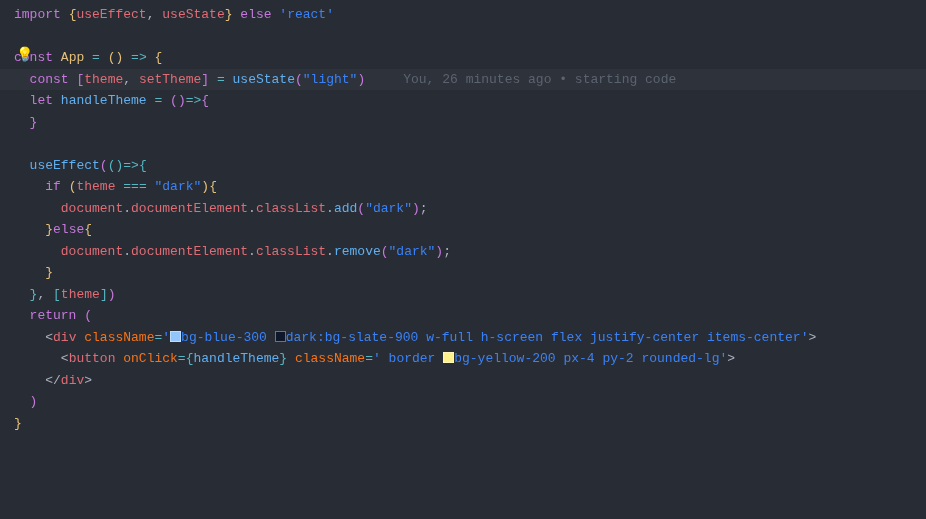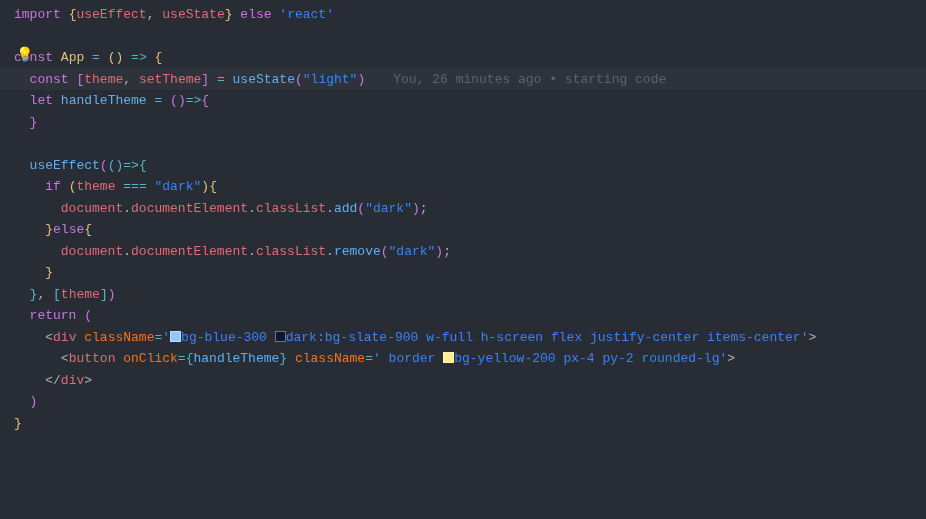--- a/index.html
+++ b/index.html
@@ -52,21 +52,21 @@
     .sw-yellow { background: #fef08a; }
     .bulb {
       position: absolute;
       left: 2px;
       top: -2px;
       font-size: 14px;
       z-index: 2;
     }
     .blame {
       color: #5c6370;
-      margin-left: 28px;
+      margin-left: 38px;
     }
   </style>
 </head>
 <body>
 
 <div>
 
 <div class="line"><span class="k-purple">import</span> <span class="brace-y">{</span><span class="k-red">useEffect</span><span class="k-gray">,</span> <span class="k-red">useState</span><span class="brace-y">}</span> <span class="k-purple">else</span> <span class="k-green">'react'</span></div>
 
 <div class="line">&nbsp;</div>

